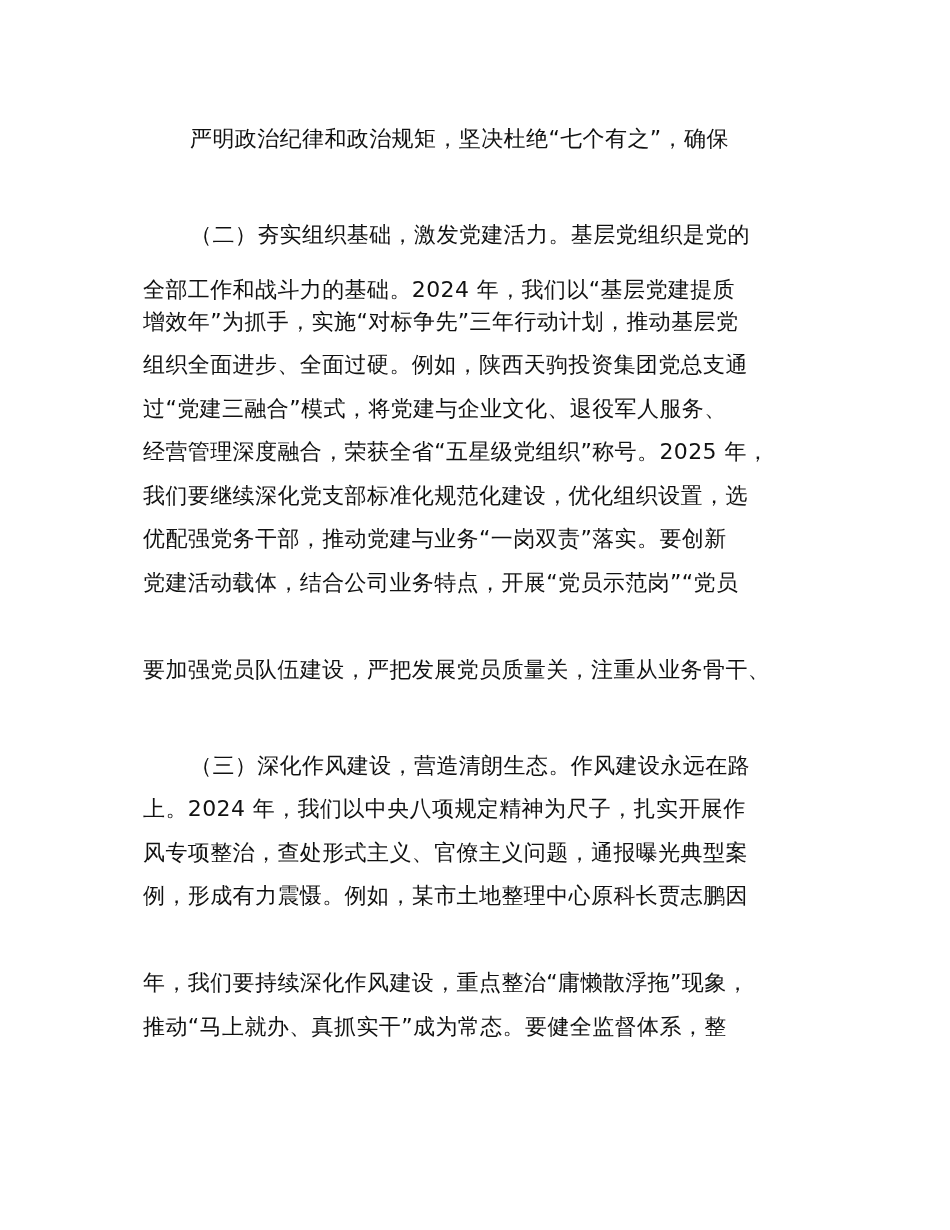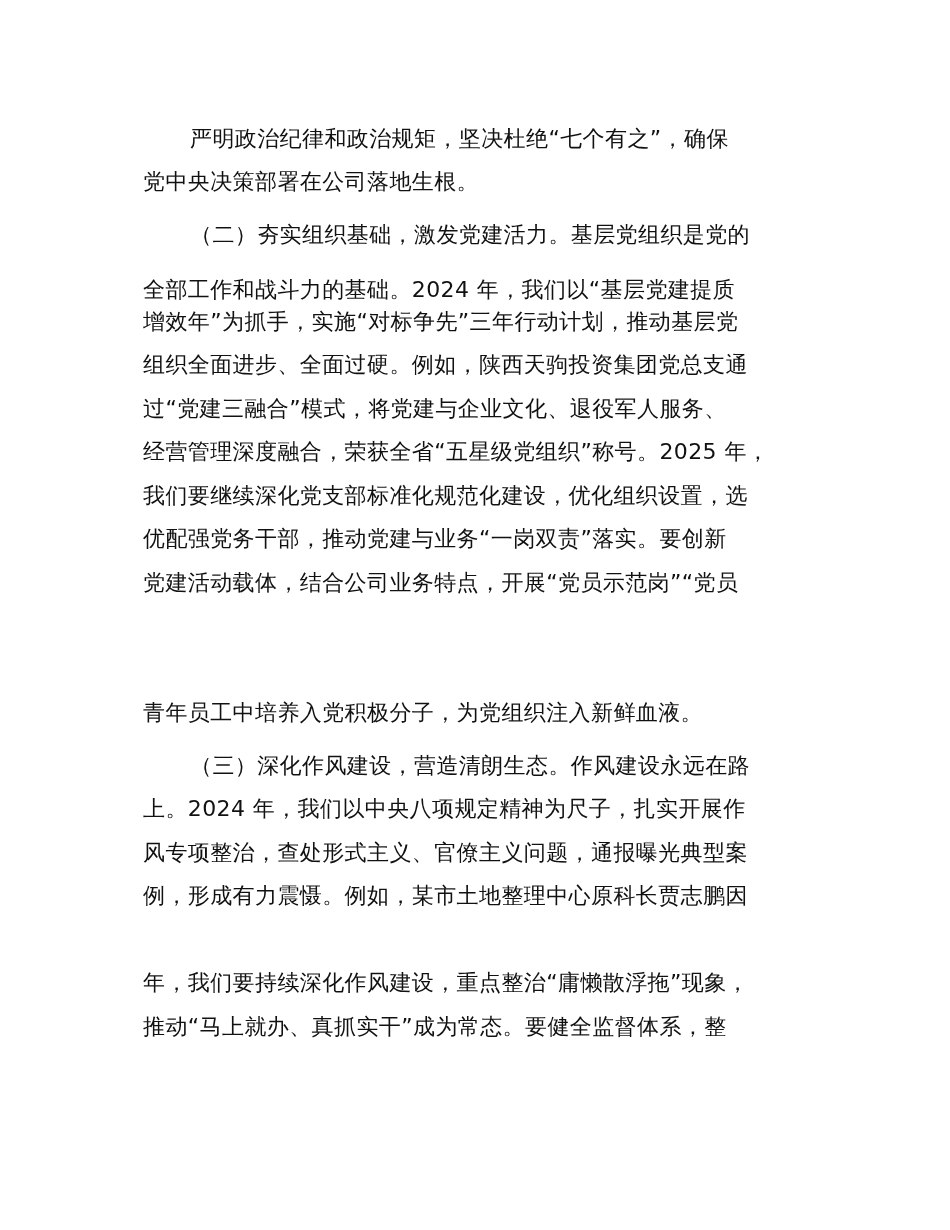--- a/index.html
+++ b/index.html
@@ -31,32 +31,31 @@
       white-space: nowrap;
       letter-spacing: 0.4px;
     }
     .line.indent { left: 190px; }
   </style>
 </head>
 <body>
 
 <div class="page">
   <div class="line indent" style="top:124px">严明政治纪律和政治规矩，坚决杜绝“七个有之”，确保</div>
-  <div class="line" style="top:167px">党中央决策部署在公司落地生根。</div>
 
   <div class="line indent" style="top:220px">（二）夯实组织基础，激发党建活力。基层党组织是党的</div>
   <div class="line" style="top:275px">全部工作和战斗力的基础。2024 年，我们以“基层党建提质</div>
   <div class="line" style="top:350px">组织全面进步、全面过硬。例如，陕西天驹投资集团党总支通</div>
   <div class="line" style="top:307px">增效年”为抓手，实施“对标争先”三年行动计划，推动基层党</div>
   <div class="line" style="top:394px">过“党建三融合”模式，将党建与企业文化、退役军人服务、</div>
   <div class="line" style="top:437px">经营管理深度融合，荣获全省“五星级党组织”称号。2025 年，</div>
   <div class="line" style="top:481px">我们要继续深化党支部标准化规范化建设，优化组织设置，选</div>
   <div class="line" style="top:524px">优配强党务干部，推动党建与业务“一岗双责”落实。要创新</div>
   <div class="line" style="top:568px">党建活动载体，结合公司业务特点，开展“党员示范岗”“党员</div>
-  <div class="line" style="top:698px">青年员工中培养入党积极分子，为党组织注入新鲜血液。</div>
+  <div class="line" style="top:655px">要加强党员队伍建设，严把发展党员质量关，注重从业务骨干、</div>
 
   <div class="line indent" style="top:751px">（三）深化作风建设，营造清朗生态。作风建设永远在路</div>
   <div class="line" style="top:794px">上。2024 年，我们以中央八项规定精神为尺子，扎实开展作</div>
   <div class="line" style="top:838px">风专项整治，查处形式主义、官僚主义问题，通报曝光典型案</div>
   <div class="line" style="top:881px">例，形成有力震慑。例如，某市土地整理中心原科长贾志鹏因</div>
   <div class="line" style="top:968px">年，我们要持续深化作风建设，重点整治“庸懒散浮拖”现象，</div>
   <div class="line" style="top:1012px">推动“马上就办、真抓实干”成为常态。要健全监督体系，整</div>
 </div>
 
 </body></html>

